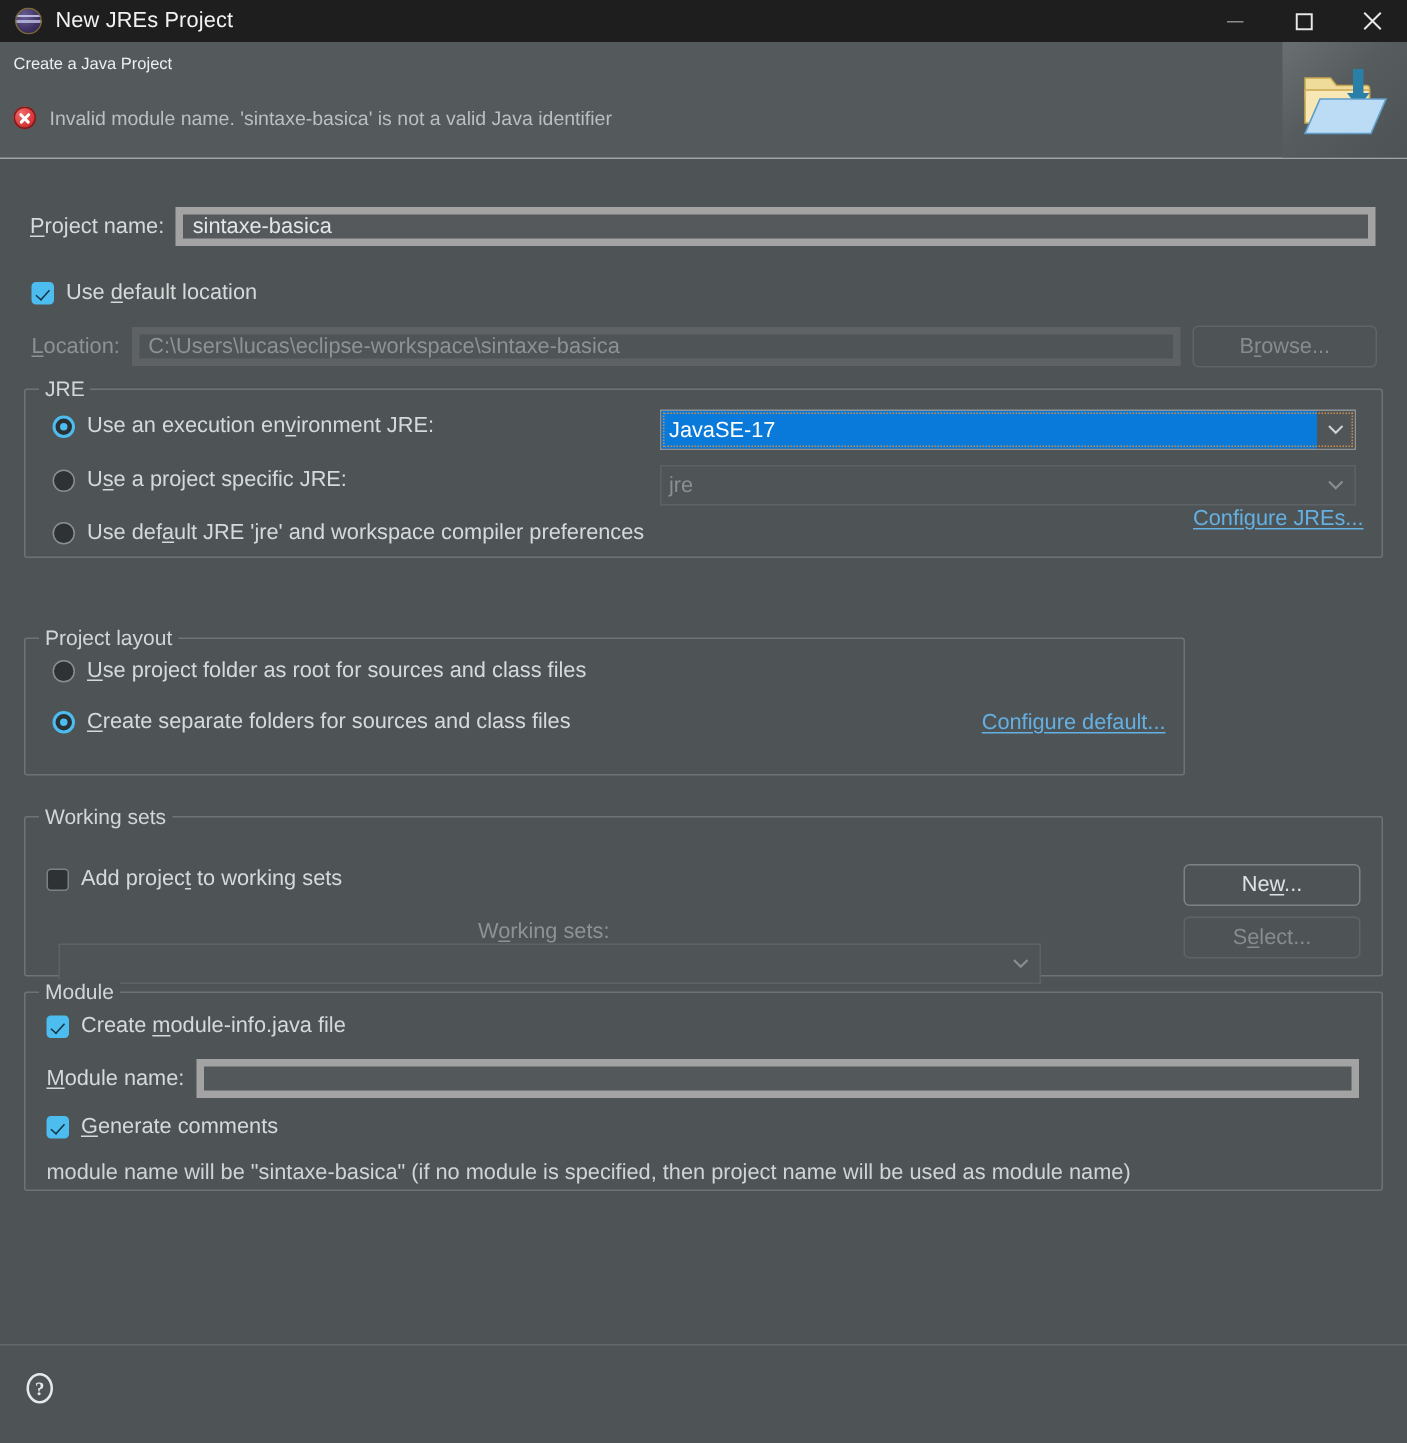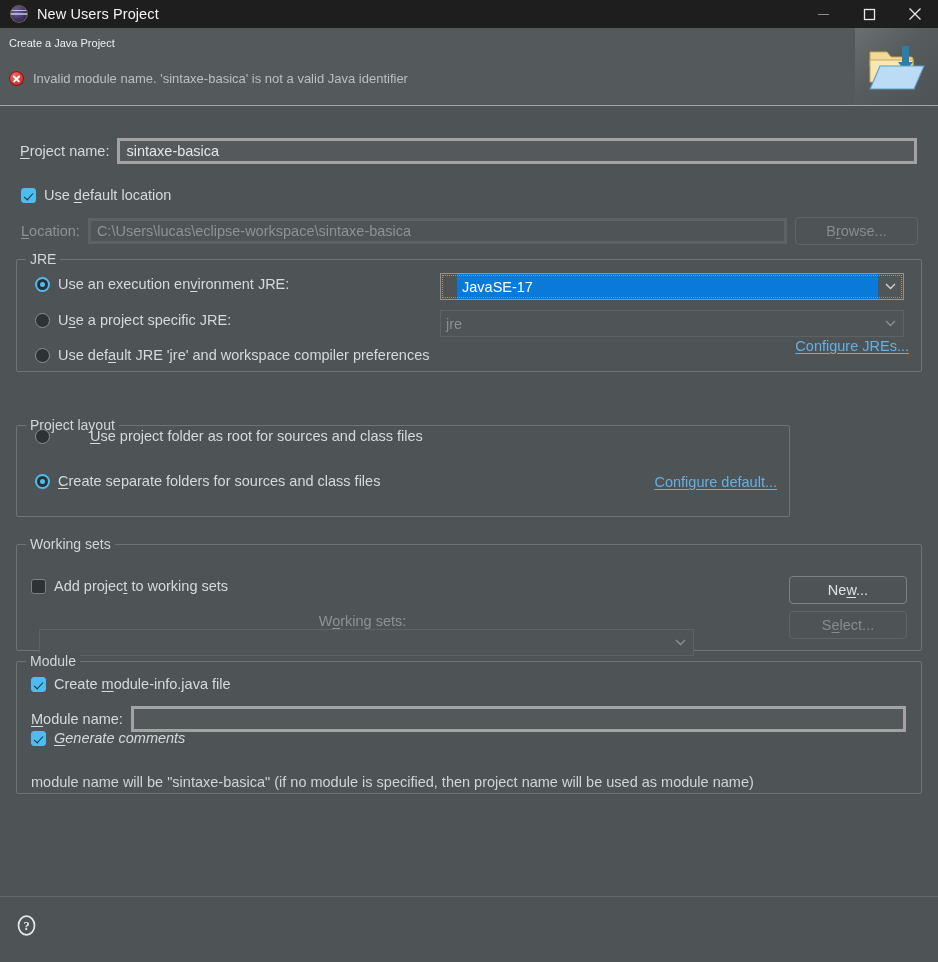--- a/index.html
+++ b/index.html
@@ -97,21 +97,21 @@
   #header-art .folder-wrap { position: absolute; left: 11px; top: 12px; }
 
   
   #body { position: absolute; left:0; right:0; top: 107px; bottom: 66px; }
 
   .row { display: flex; align-items: center; }
 
   
   .tfield {
     background: #55595c;
-    border: 3px solid #a3a3a3;
+    border: 5px solid #a3a3a3;
     height: 26px;
     color: #e3e6e7;
     font-family: "Liberation Sans", sans-serif;
     font-size: 14.5px;
     padding: 0 6px;
     outline: none;
   }
   .tfield.disabled {
     background: #4f5457;
     border-color: #5e6265;
@@ -191,21 +191,20 @@
     flex: 1; display: flex; align-items: center;
     padding: 0 5px; font-size: 14.5px; overflow: hidden; white-space: nowrap;
   }
   .combo .carrow {
     width: 25px; display: flex; align-items: center; justify-content: center;
   }
   .combo.focused {
     border: 1px solid #8f9396;
     outline: 1px dotted #c98b4d;
     outline-offset: -3px;
-    padding-left: 16px;
   }
   .combo.focused .cvalue { background: #0a7ada; color: #ffffff; }
   .combo.focused .carrow { background: #505558; }
   .combo.disabled { border-color: #5e6265; background: #4f5457; }
   .combo.disabled .cvalue { color: #8a8f92; }
 
   .chev { display:block; }
 
   .link {
     color: #64b0e3;
@@ -225,21 +224,21 @@
   #help-icon {
     position: absolute; left: 16px; top: 18px;
     width: 21px; height: 21px;
   }
 </style>
 </head>
 <body>
 
 <div id="titlebar">
   <span class="tb-icon"></span>
-  <span class="tb-title">New Users Project</span>
+  <span class="tb-title">New JREs Project</span>
   <div id="winbuttons">
     <div class="wb">
       <span class="wb-min-glyph"></span>
     </div>
     <div class="wb">
       <svg width="13" height="13" viewBox="0 0 13 13">
         <rect x="1.5" y="1.5" width="10" height="10" fill="none" stroke="#e8e8e8" stroke-width="1.3"></rect>
       </svg>
     </div>
     <div class="wb">
@@ -319,21 +318,21 @@
     <div class="row" style="position:absolute; left:18px; top:87px;">
       <span class="rb off"></span>
       <span class="label">Use def<u>a</u>ult JRE 'jre' and workspace compiler preferences</span>
     </div>
     <span class="link" style="position:absolute; right:12px; top:78px;">Configure JREs...</span>
   </div>
 
   <div class="group" style="left:16px; top:318px; width:774px; height:92px;">
     <span class="glegend">Project layout</span>
 
-    <div class="row" style="position:absolute; left:18px; top:2px;gap:32px;">
+    <div class="row" style="position:absolute; left:18px; top:13px;">
       <span class="rb off"></span>
       <span class="label"><u>U</u>se project folder as root for sources and class files</span>
     </div>
 
     <div class="row" style="position:absolute; left:18px; top:47px;">
       <span class="rb on"></span>
       <span class="label"><u>C</u>reate separate folders for sources and class files</span>
     </div>
     <span class="link" style="position:absolute; right:12px; top:48px;">Configure default...</span>
   </div>
@@ -368,21 +367,21 @@
     <div class="row" style="position:absolute; left:14px; top:14px;">
       <span class="cb on"></span>
       <span class="label">Create <u>m</u>odule-info.java file</span>
     </div>
 
     <div class="row" style="position:absolute; left:14px; top:44px; right:12px;">
       <span class="label"><u>M</u>odule name:</span>
       <input class="tfield" style="margin-left: 8px; width: 775px; background: rgb(83, 88, 91);" type="text" value="">
     </div>
 
-    <div class="row" style="position:absolute; left:14px; top:68px;font-style:italic;">
+    <div class="row" style="position:absolute; left:14px; top:81px;">
       <span class="cb on"></span>
       <span class="label"><u>G</u>enerate comments</span>
     </div>
 
     <div style="position:absolute; left:14px; top:112px; font-size:14.5px; color:#d0d4d6;">module name will be "sintaxe-basica"  (if no module is specified, then project name will be used as module name)</div>
   </div>
 
 </div>
 
 <div id="footer">

